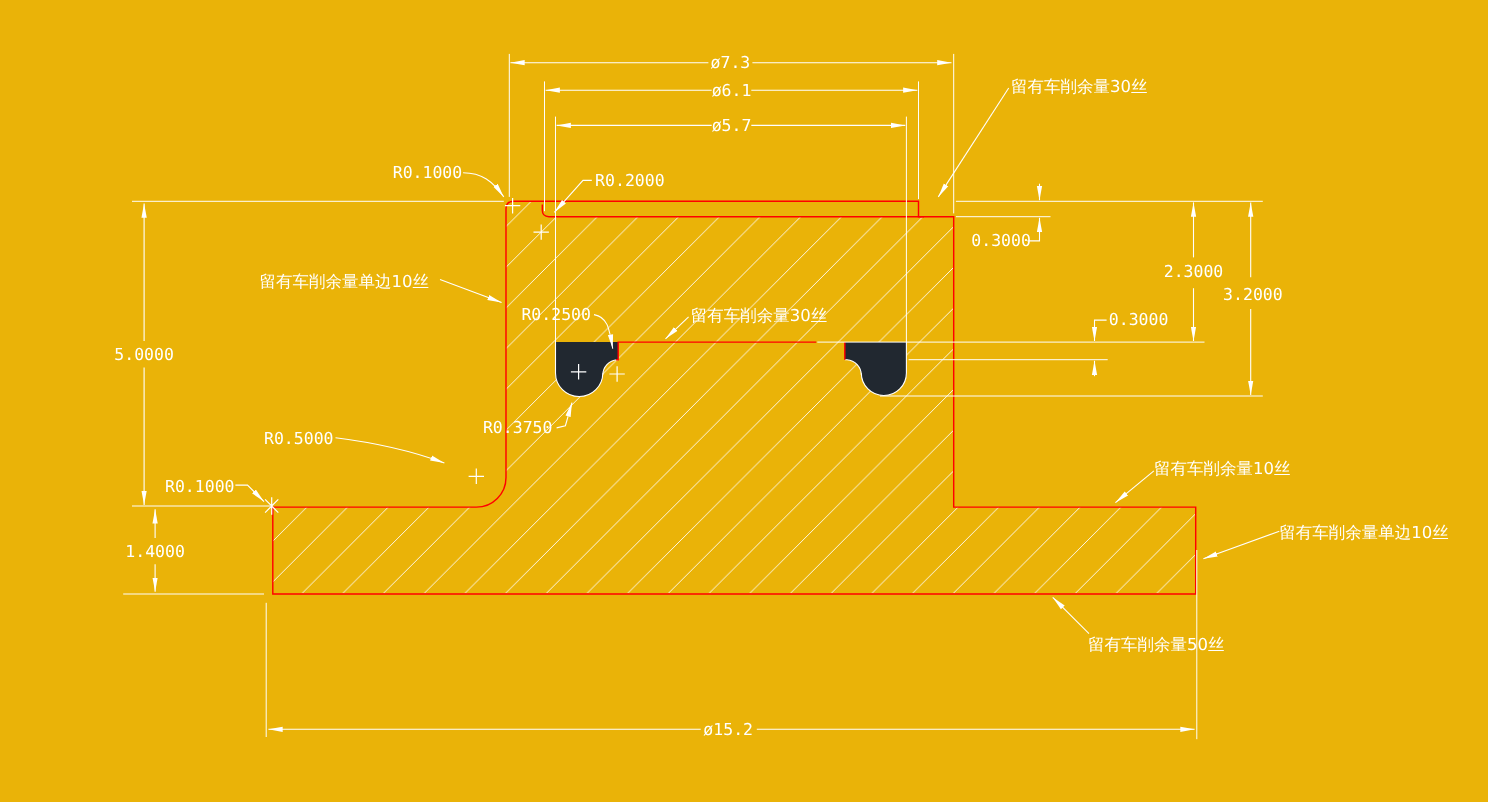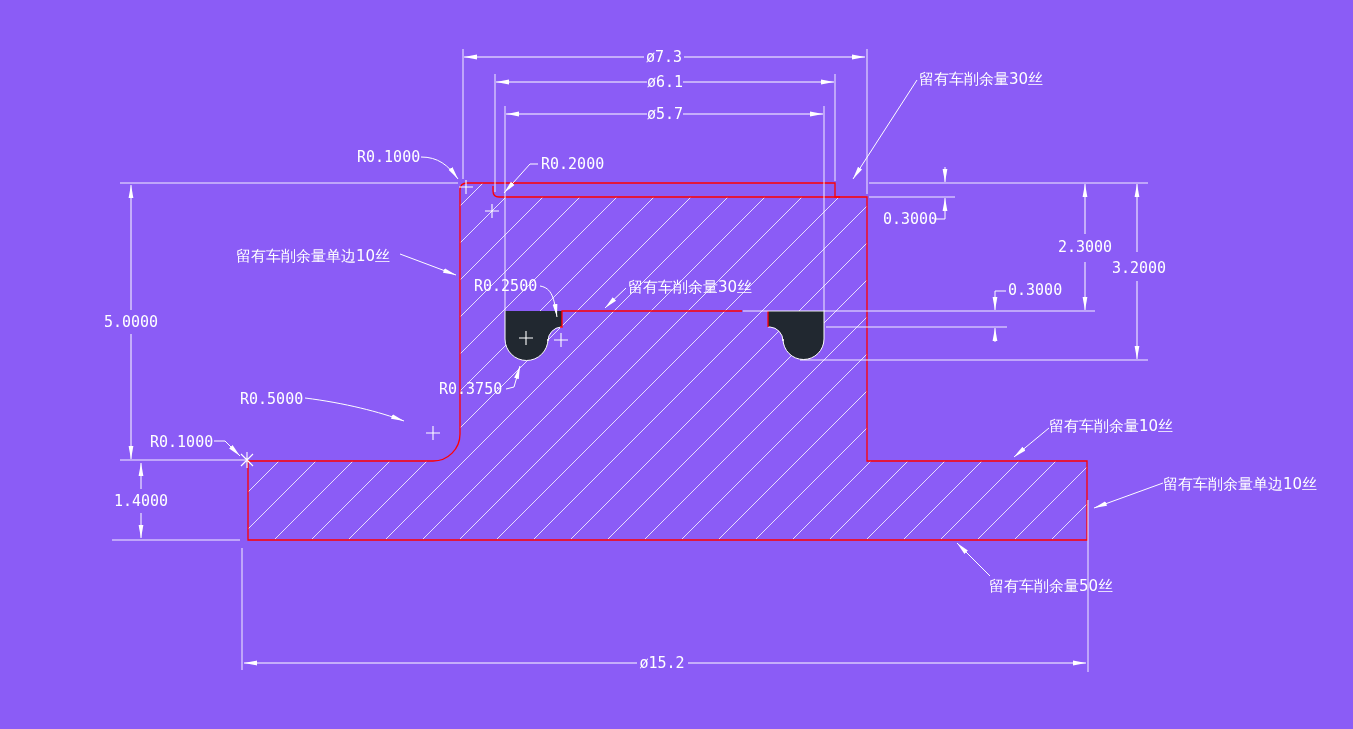--- a/index.html
+++ b/index.html
@@ -1,16 +1,16 @@
 <!DOCTYPE html>
 <html><head>
 <meta charset="utf-8">
 <style>
   html,body{margin:0;padding:0;background:#212830;}
-  .viewport{position:relative;width:1353px;height:729px;background:#8b5cf6;overflow:hidden;}
+  .viewport{position:relative;width:1353px;height:729px;background:#eab308;overflow:hidden;}
   svg{display:block;}
   .dimtxt{font-family:"DejaVu Sans Mono","Liberation Mono",monospace;font-size:15px;fill:#ffffff;}
   .cjktxt{font-family:"DejaVu Sans","Liberation Sans",sans-serif;font-size:15px;fill:#ffffff;}
   .thin{stroke:#ffffff;stroke-width:1;fill:none;}
   .red{stroke:#ff0000;stroke-width:1.3;fill:none;}
 </style>
 </head>
 <body>
 
 <div class="viewport">

